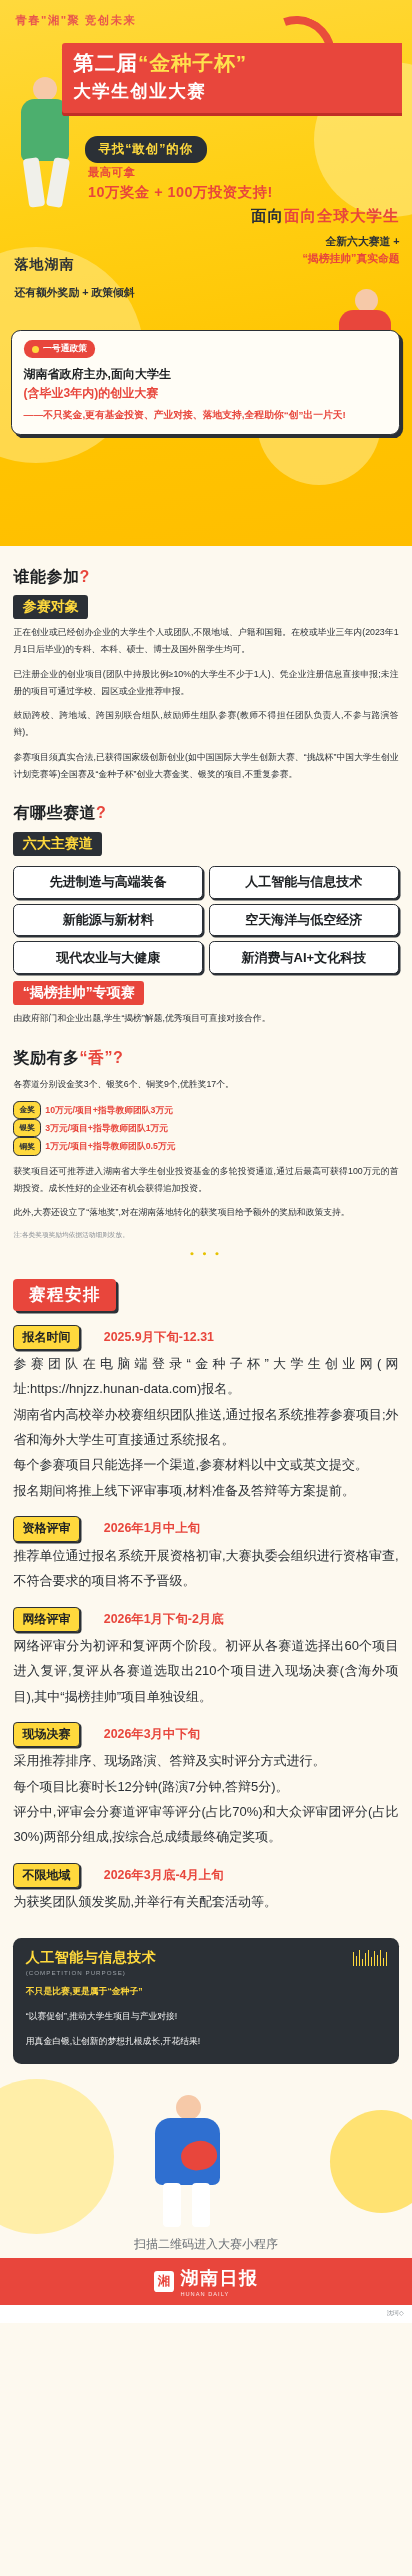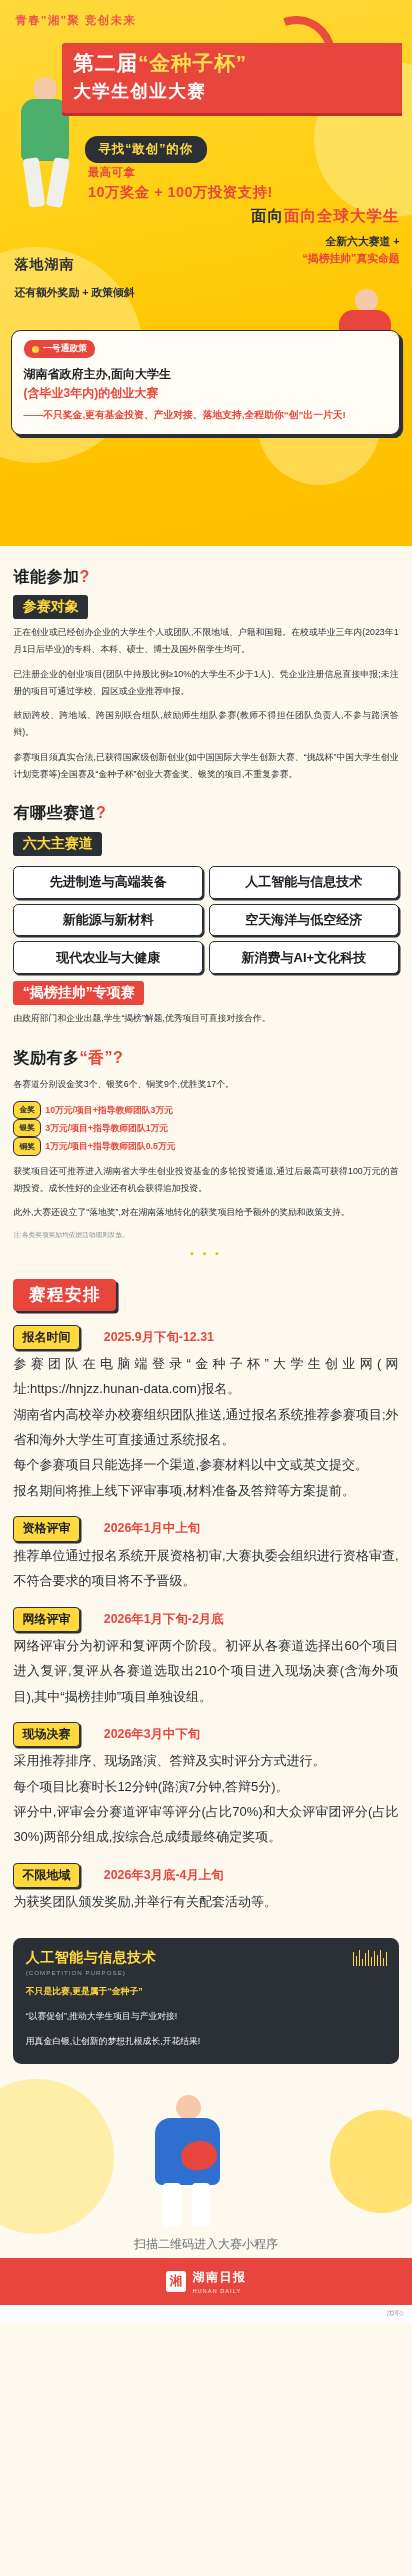--- a/index.html
+++ b/index.html
@@ -171,21 +171,21 @@
 
   
   .footer-ill { position:relative; height:170px; background:#fdf9ef; overflow:hidden; }
   .footer-ill .fblob { position:absolute; border-radius:50%; }
   .footer-note { text-align:center; font-size:12px; color:#6a6f75; padding:2.1px 0 5.2px 0; }
   .footer-bar {
     background:#e8463c; color:#fff; height:47px;
     display:flex; align-items:center; justify-content:center; gap:6.2px;
   }
   .footer-bar .logo-box { width:20.6px;height:20.6px;background:#fff;border-radius:3.1px;display:flex;align-items:center;justify-content:center;color:#e8463c;font-weight:bold;font-size:12.4px; }
-  .footer-bar .fl1 { font-size:12px; font-weight:bold; letter-spacing:1.5px; }
+  .footer-bar .fl1 { font-size:18px; font-weight:bold; letter-spacing:1.5px; }
   .footer-bar .fl2 { font-size:5.7px; letter-spacing:1px; opacity:.85; margin-top:1.5px; }
   .sysbar { height:17.5px; background:#ffffff; display:flex; align-items:center; justify-content:flex-end; padding-right:8.2px; gap:5.2px; font-size:6.2px; color:#8a8f95; }
 
   .divider-dots { text-align:center; color:#e6c200; letter-spacing:3.1px; font-size:7.2px; margin:9.3px 0 0 0; }
 </style>
 </head>
 <body>
 
 <div class="page">
 

